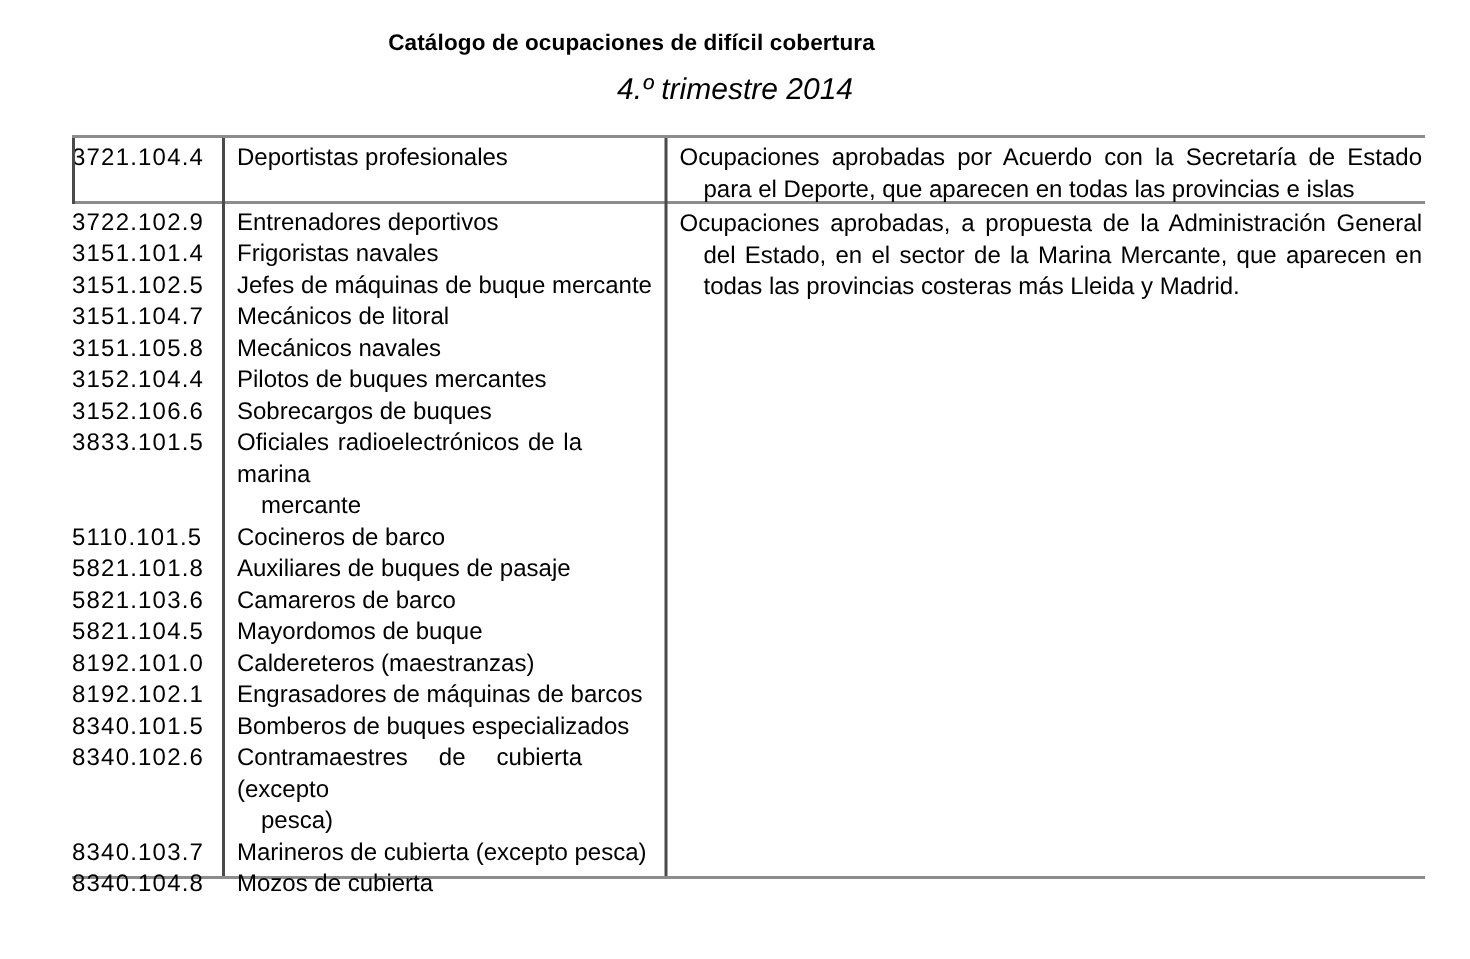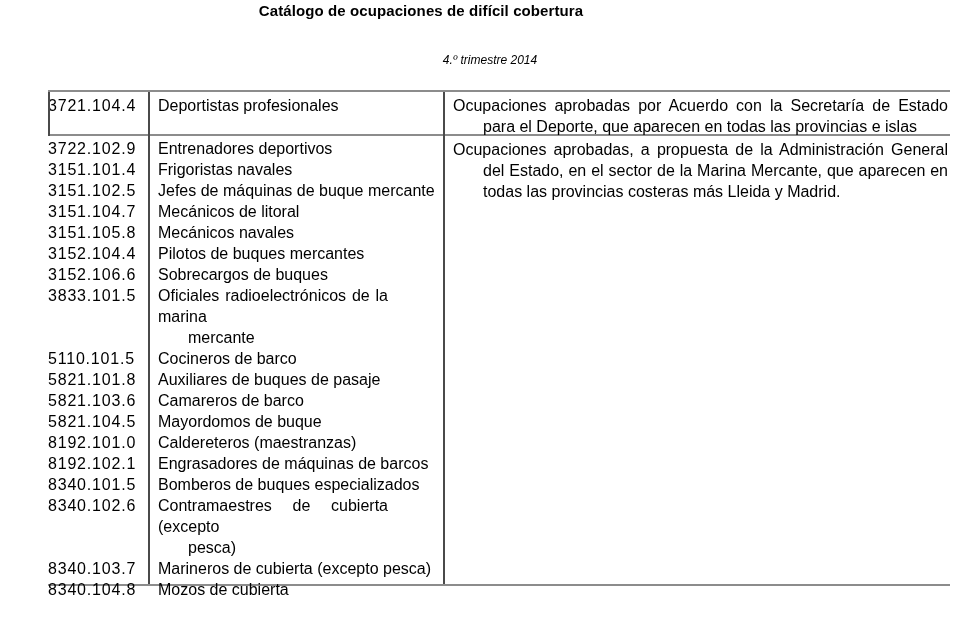--- a/index.html
+++ b/index.html
@@ -5,29 +5,29 @@
   * { margin: 0; padding: 0; box-sizing: border-box; }
   html, body { background: #ffffff; }
   body {
     width: 980px; height: 639px;
     font-family: "Liberation Sans", sans-serif;
     color: #000;
     position: relative;
     overflow: hidden;
   }
   .title {
-    position: absolute; top: 0; left: 0; width: 842px;
+    position: absolute; top: 18px; left: 0; width: 842px;
     text-align: center;
     font-size: 15px; font-weight: bold; line-height: 21px;
     letter-spacing: 0.1px;
   }
   .subtitle {
     position: absolute; top: 50px; left: 0; width: 980px;
     text-align: center;
-    font-size: 12px; font-style: italic; line-height: 21px;
+    font-size: 20px; font-style: italic; line-height: 21px;
   }
   .table {
     position: absolute; left: 48px; top: 90px;
     width: 902px; height: 496px;
     border-top: 2px solid #8c8c8c;
     border-bottom: 2px solid #8c8c8c;
     font-size: 16px; line-height: 21px;
   }
   
   .vline { position: absolute; width: 2px; background: #4a4a4a; top: 0; }
@@ -44,21 +44,21 @@
     letter-spacing: 0.8px;
   }
   .row1 .c1 { padding-top: 3px; }
   .occ-cell { width: 295px; flex: none; padding: 3px 4px 0 10px; }
   .desc-cell { width: 507px; flex: none; padding: 3px 2px 0 10px; }
   .pairs { width: 395px; flex: none; padding-top: 2px; }
   .pair { display: flex; }
   .pair .occ { width: 244px; flex: none; padding: 0 4px 0 10px; }
   .line { white-space: nowrap; }
   .line.just { white-space: normal; text-align: justify; text-align-last: justify; }
-  .line.cont { margin-left: 30px; }
+  .line.cont { margin-left: 16px; }
   .occ .line.cont, .occ-cell .line.cont { }
 </style>
 </head>
 <body>
 
 <div class="page">
   <div class="title">Catálogo de ocupaciones de difícil cobertura</div>
   <div class="subtitle">4.º trimestre 2014</div>
 
   <div class="table">

